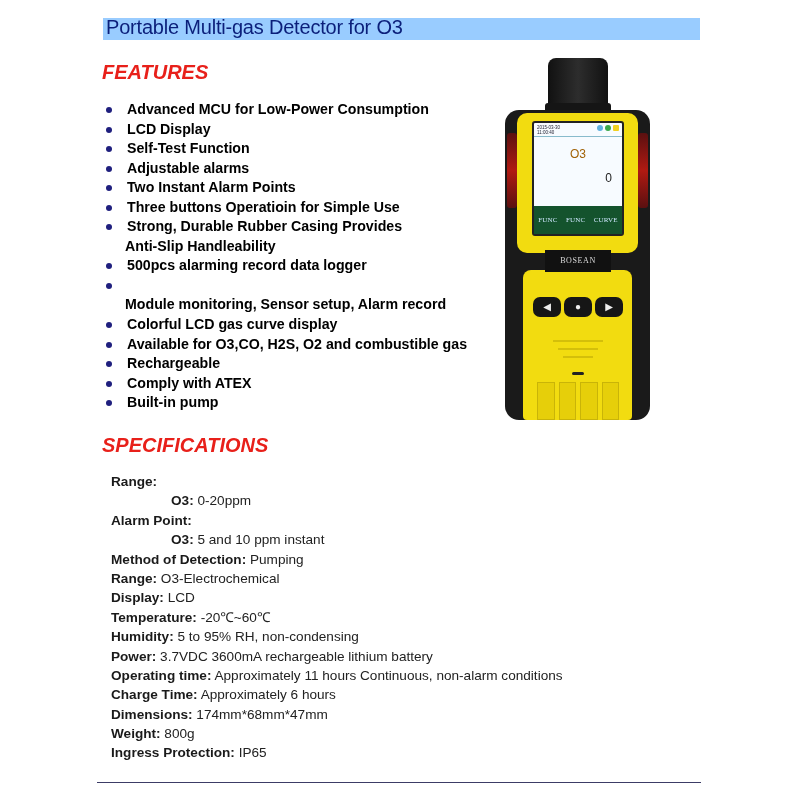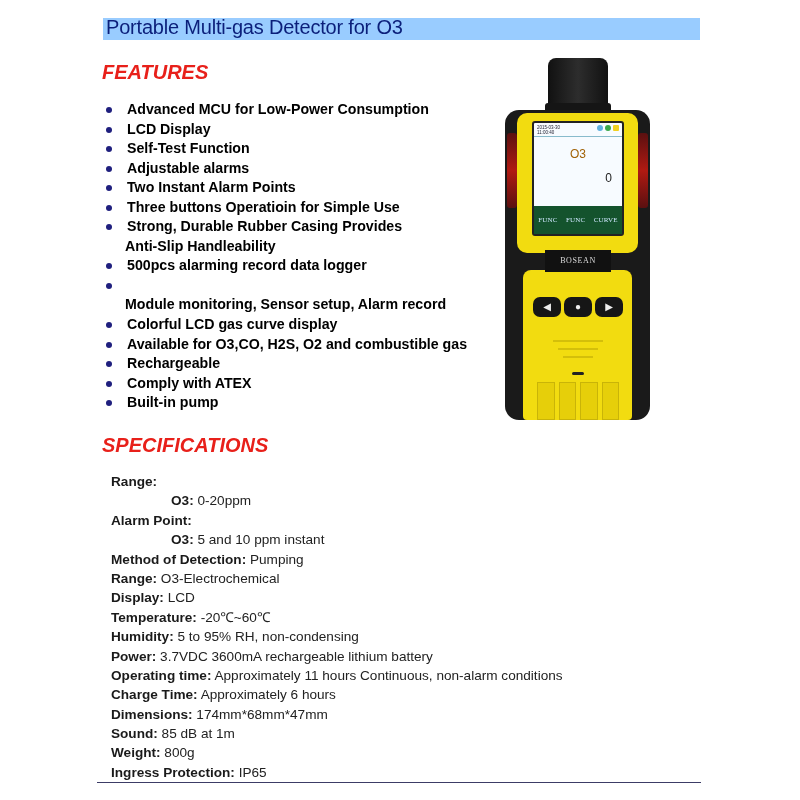--- a/index.html
+++ b/index.html
@@ -168,21 +168,20 @@
     <div class="spec indent"><span class="k">O3:</span><span class="v"> 5 and 10 ppm instant</span></div>
     <div class="spec"><span class="k">Method of Detection:</span><span class="v"> Pumping</span></div>
     <div class="spec"><span class="k">Range:</span><span class="v"> O3-Electrochemical</span></div>
     <div class="spec"><span class="k">Display:</span><span class="v"> LCD</span></div>
     <div class="spec"><span class="k">Temperature:</span><span class="v"> -20℃~60℃</span></div>
     <div class="spec"><span class="k">Humidity:</span><span class="v"> 5 to 95% RH, non-condensing</span></div>
     <div class="spec"><span class="k">Power:</span><span class="v"> 3.7VDC 3600mA rechargeable lithium battery</span></div>
     <div class="spec"><span class="k">Operating time:</span><span class="v"> Approximately 11 hours Continuous, non-alarm conditions</span></div>
     <div class="spec"><span class="k">Charge Time:</span><span class="v"> Approximately 6 hours</span></div>
     <div class="spec"><span class="k">Dimensions:</span><span class="v"> 174mm*68mm*47mm</span></div>
-    <div class="spec"><span class="k">Sound:</span><span class="v"> 85 dB at 1m</span></div>
     <div class="spec"><span class="k">Weight:</span><span class="v"> 800g</span></div>
     <div class="spec"><span class="k">Ingress Protection:</span><span class="v"> IP65</span></div>
   </div>
 
 <div class="bottom-rule"></div>
 
 <div class="device">
   <div class="dev-cap"></div>
   <div class="dev-cap-ring"></div>
   <div class="dev-body"></div>

